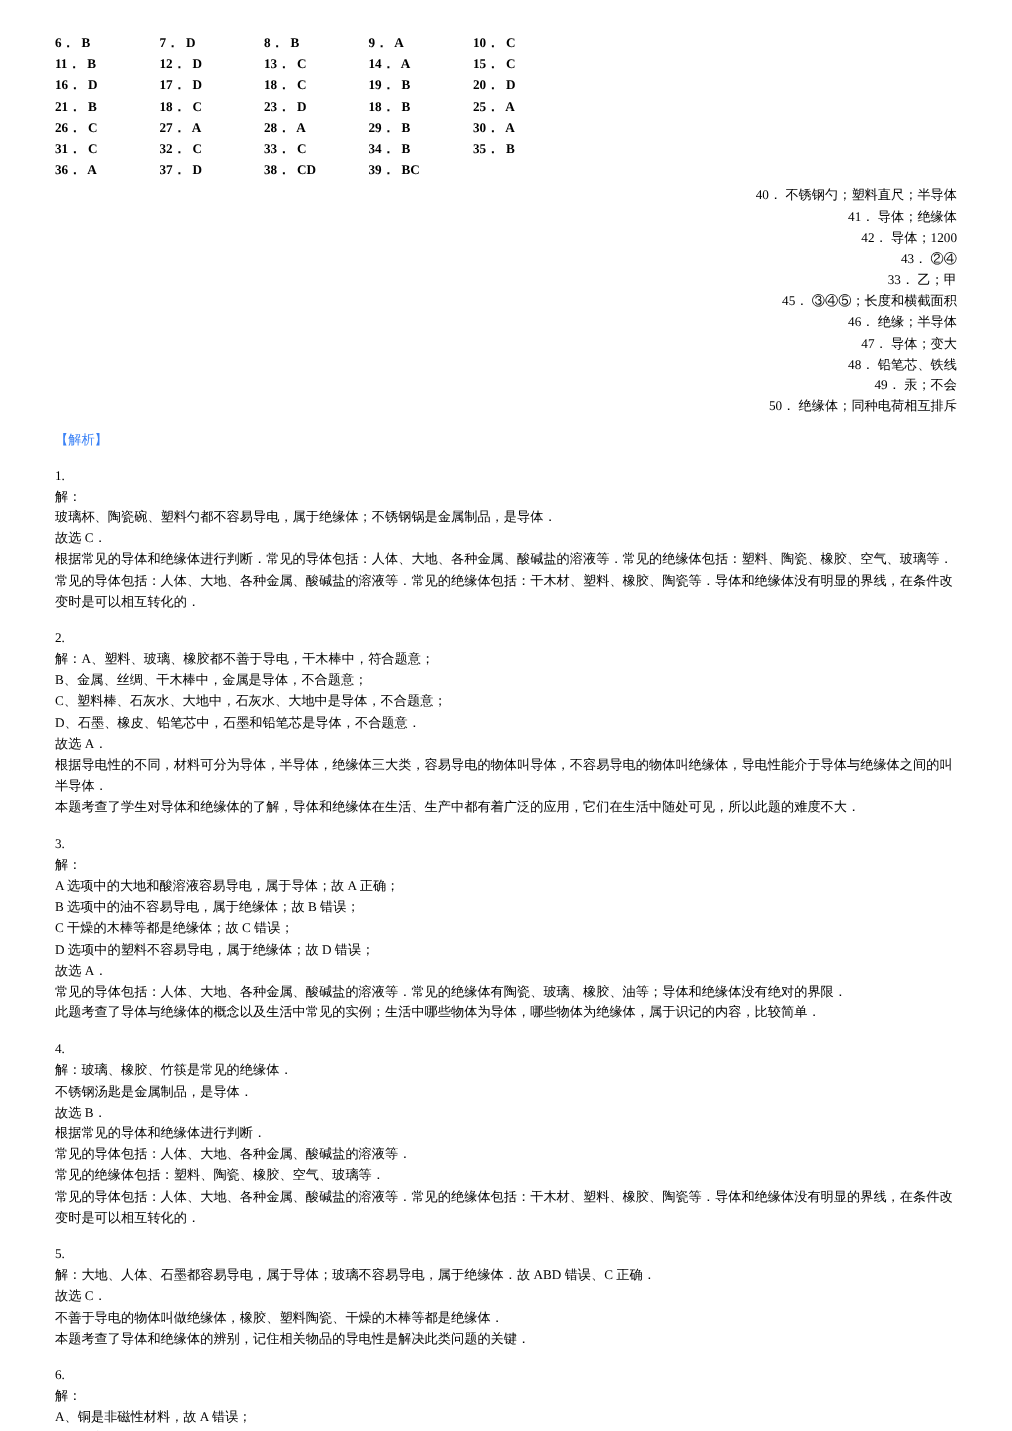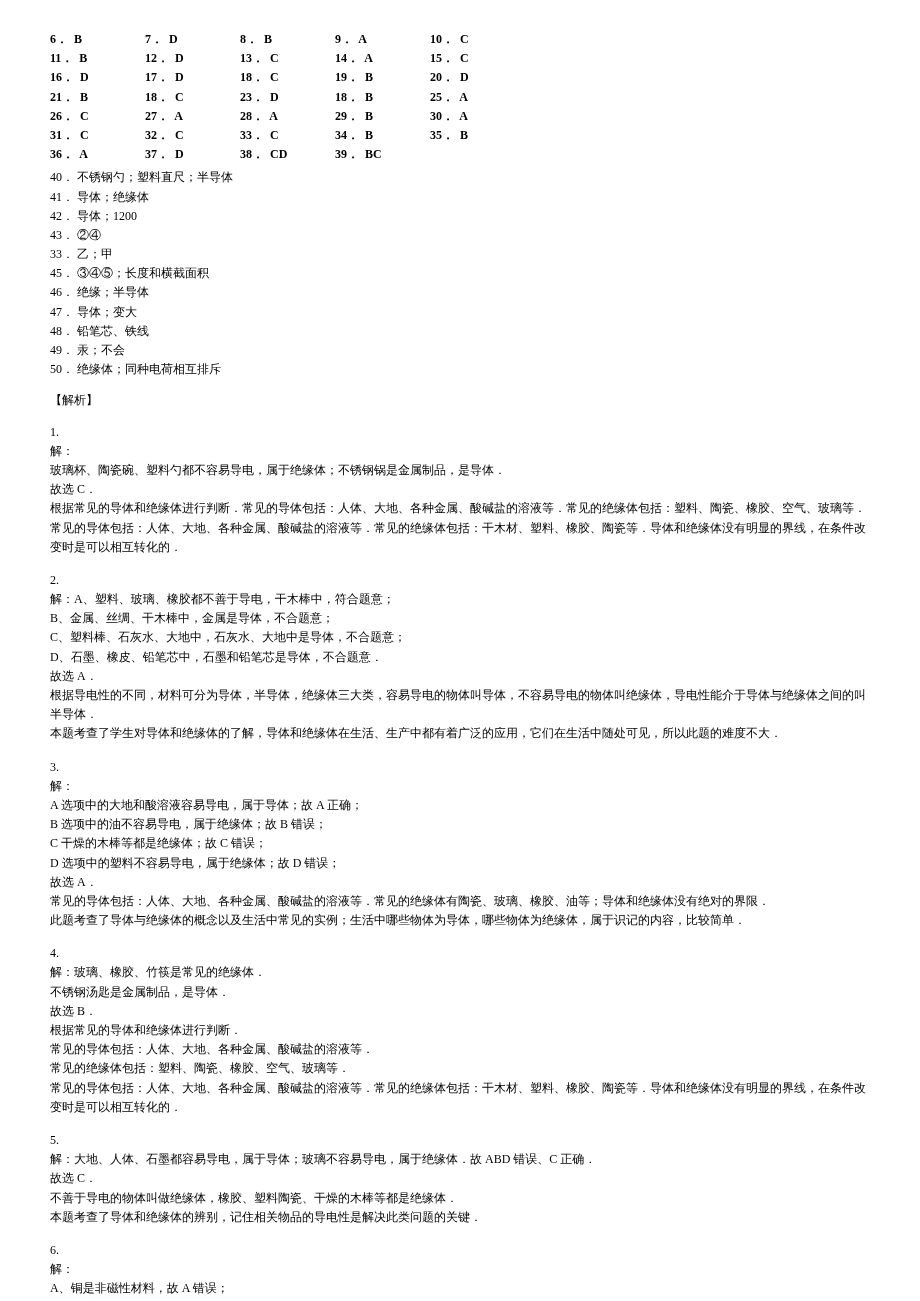--- a/index.html
+++ b/index.html
@@ -21,23 +21,24 @@
     }
     .answer-item {
       width: 95px;
       font-weight: bold;
     }
     .answer-list {
       margin-bottom: 12px;
     }
     .answer-list div {
       line-height: 1.6;
+      text-align: right;
     }
     .section-title {
-      color: #000000;
+      color: #3b82f6;
       margin: 12px 0;
     }
     .explanation-block {
       margin-bottom: 14px;
       line-height: 1.6;
     }
     .explanation-block div {
       line-height: 1.6;
     }
   </style>

